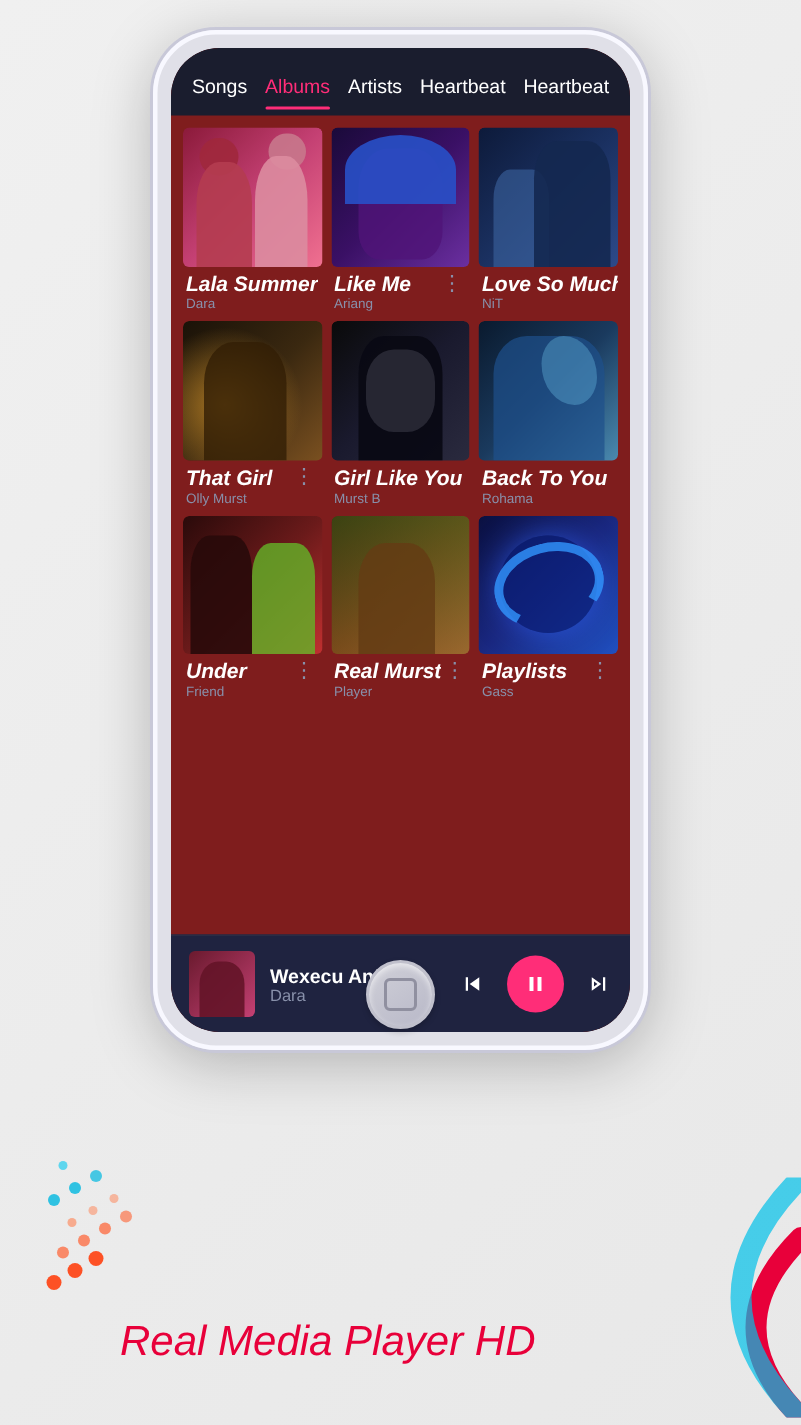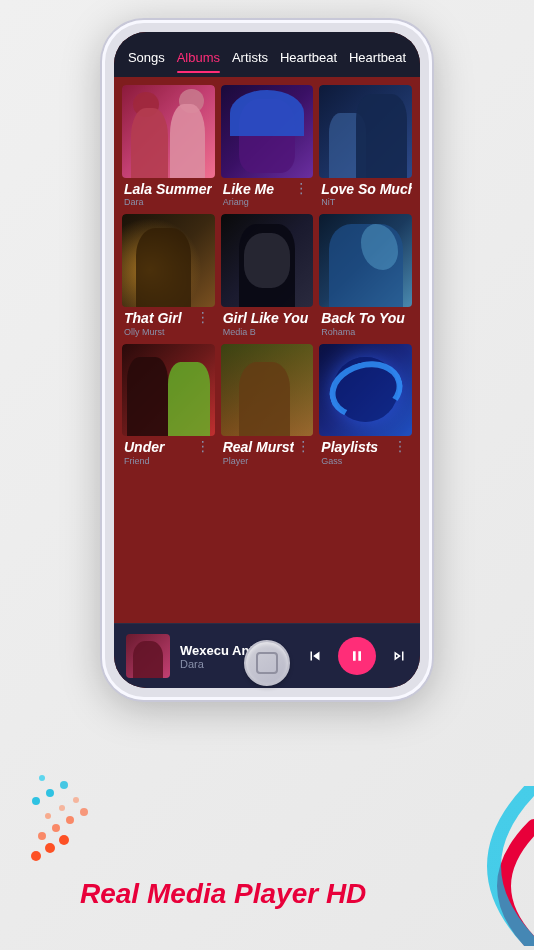--- a/index.html
+++ b/index.html
@@ -455,21 +455,21 @@
       justify-content: center;
       cursor: pointer;
     }
 
     .ctrl-play svg {
       fill: white;
     }
 
     .bottom-brand {
       font-size: 28px;
-      font-weight: 700;
+      font-weight: 400;
       color: #e8003a;
       font-style: italic;
       position: absolute;
       bottom: 40px;
       left: 80px;
     }
 
     
     .dots-decoration {
       position: absolute;
@@ -570,21 +570,21 @@
         <div class="album-item">
           <div class="album-cover album-5">
             <div class="silhouette">
               <div class="alb5-fig"></div>
               <div class="alb5-detail"></div>
             </div>
           </div>
           <div class="album-info">
             <div class="album-text">
               <div class="album-title">Girl Like You</div>
-              <div class="album-artist">Media B</div>
+              <div class="album-artist">Murst B</div>
             </div>
             <div class="album-menu">⋮</div>
           </div>
         </div>
 
         <div class="album-item">
           <div class="album-cover album-6">
             <div class="silhouette">
               <div class="alb6-fig"></div>
               <div class="alb6-highlight"></div>

